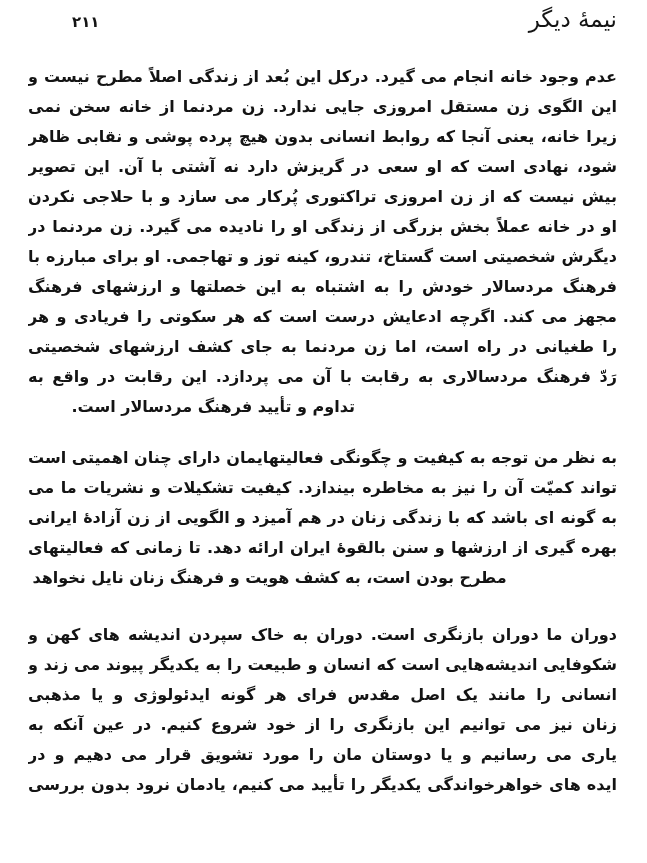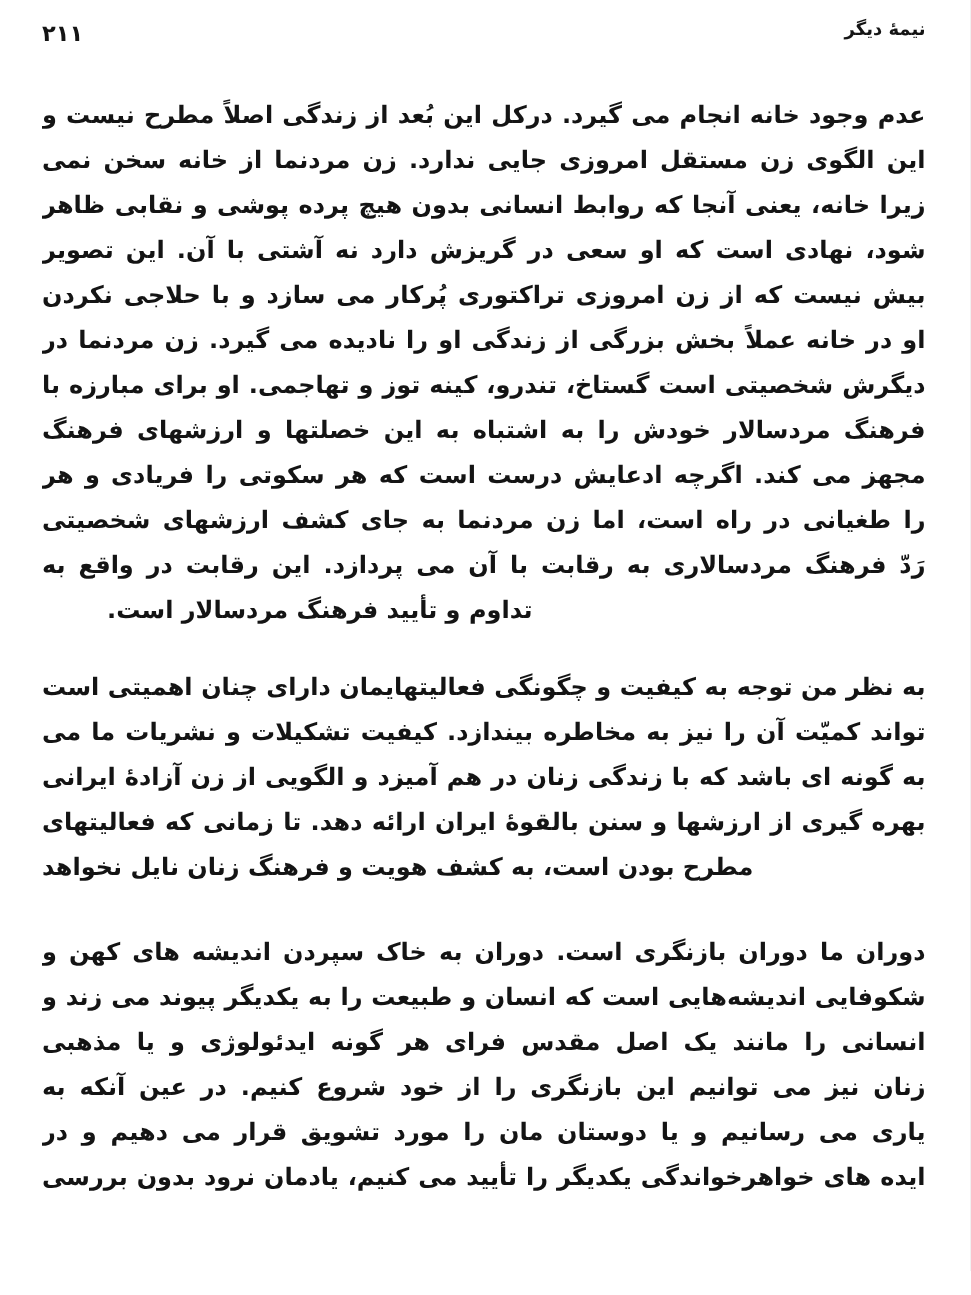--- a/index.html
+++ b/index.html
@@ -16,46 +16,47 @@
     box-sizing: border-box;
     padding: 6px 30px 0 28px;
   }
   .page-header {
     display: flex;
     justify-content: space-between;
     align-items: flex-start;
     height: 30px;
   }
   .journal-title {
-    font-size: 12px;
-    font-weight: 700;
+    font-size: 23px;
+    font-weight: 400;
     line-height: 26px;
   }
   .page-number {
     font-size: 15px;
     font-weight: 700;
     margin-top: 7px;
     letter-spacing: 3px;
     direction: ltr;
+    margin-left: 44px;
   }
   .body-text { font-size: 16px; font-weight: 700; }
   .para { margin: 0; }
   .para-1 { margin-top: 26px; }
   .para-2 { margin-top: 21px; }
   .para-3 { margin-top: 27px; }
   .line {
     line-height: 30px;
     height: 30px;
     text-align: justify;
     text-align-last: justify;
     white-space: normal;
     overflow: hidden;
   }
   .line-last {
-    text-align: left;
+    text-align: center;
     text-align-last: right;
   }
   .p1-last { padding-left: 0; padding-right: 262px; }
   .p2-last { padding-right: 106px; }
   .p3-last { padding-right: 68px; }
 </style>
 </head>
 <body>
 
 <div class="page">

